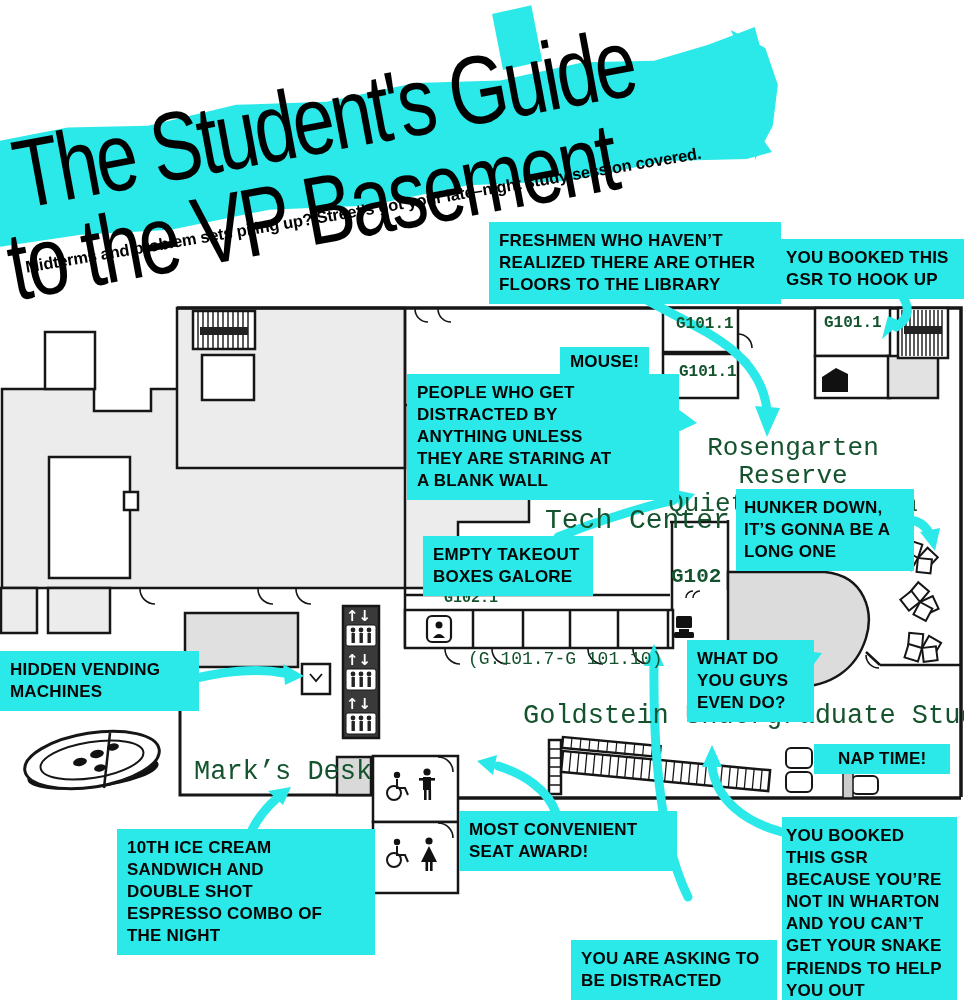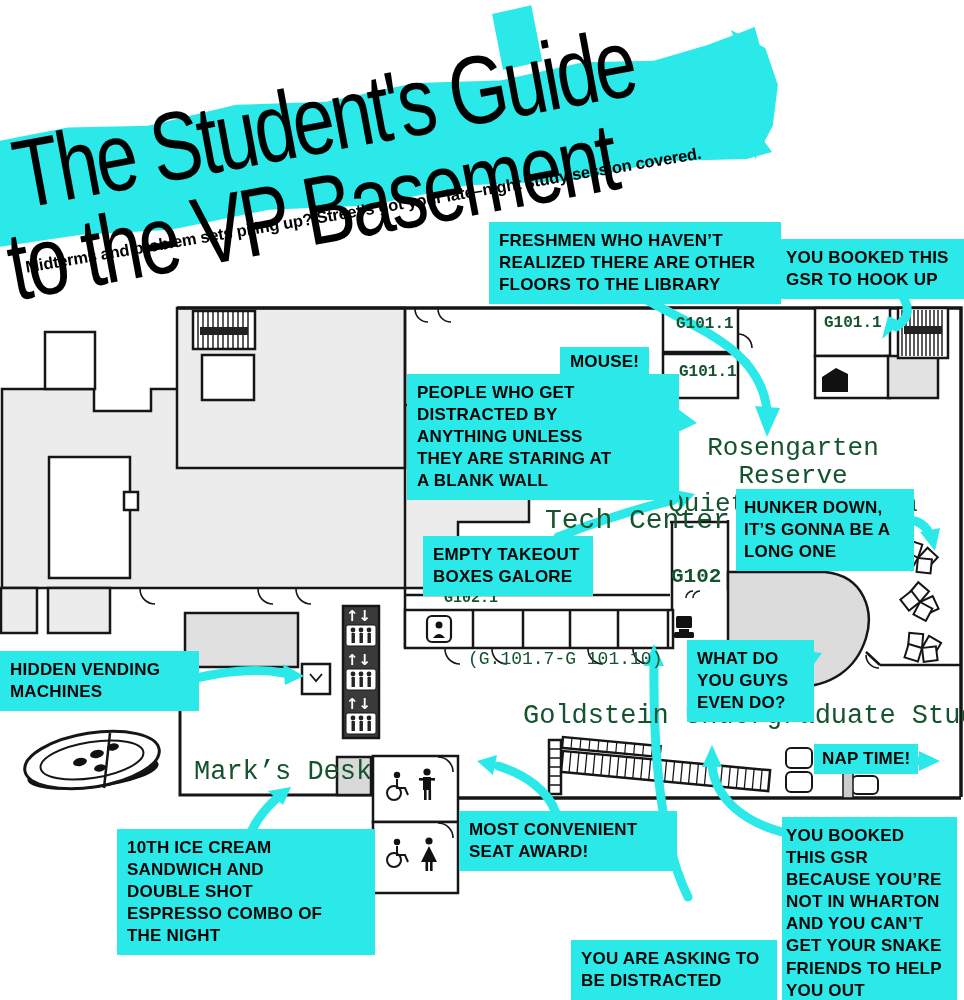--- a/index.html
+++ b/index.html
@@ -290,21 +290,21 @@
 THEY ARE STARING AT
 A BLANK WALL</div>
 <div class="note" style="left:423px;top:536px;width:150px;">EMPTY TAKEOUT
 BOXES GALORE</div>
 <div class="note" style="left:736px;top:489px;width:162px;padding:8px 8px;">HUNKER DOWN,
 IT’S GONNA BE A
 LONG ONE</div>
 <div class="note" style="left:687px;top:640px;width:107px;">WHAT DO
 YOU GUYS
 EVEN DO?</div>
-<div class="note" style="left:814px;top:744px;padding:4px 8px;">NAP TIME!</div>
+<div class="note" style="left:814px;top:744px;padding:4px 24px;">NAP TIME!</div>
 <div class="note" style="left:0px;top:651px;width:179px;">HIDDEN VENDING
 MACHINES</div>
 <div class="note" style="left:117px;top:829px;width:238px;">10TH ICE CREAM
 SANDWICH AND
 DOUBLE SHOT
 ESPRESSO COMBO OF
 THE NIGHT</div>
 <div class="note" style="left:459px;top:811px;width:198px;">MOST CONVENIENT
 SEAT AWARD!</div>
 <div class="note" style="left:571px;top:896px;width:186px;margin-top:44px;">YOU ARE ASKING TO

